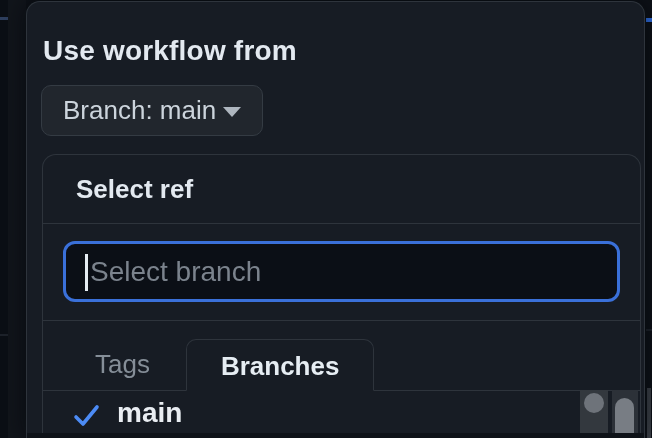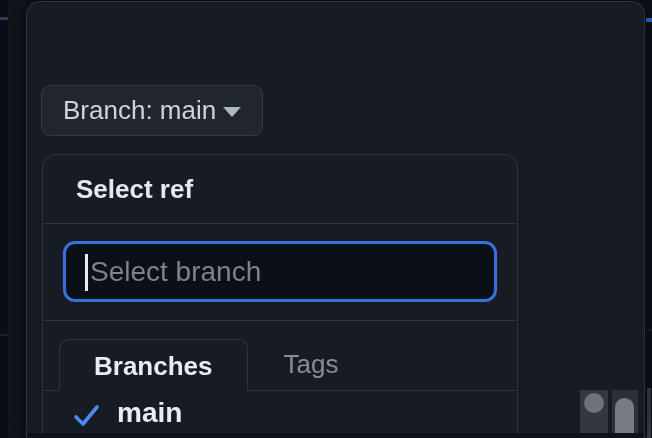--- a/index.html
+++ b/index.html
@@ -35,21 +35,21 @@
     display:inline-flex;align-items:center;gap:7px;
     padding:0 21px;background:#21262d;border:1px solid #343b43;border-radius:10px;
     color:#ccd4dc;font-size:26px;font-family:inherit;cursor:pointer;
   }
   .caret-down{
     width:0;height:0;border-left:9px solid transparent;border-right:9px solid transparent;
     border-top:10px solid #aeb6bf;margin-top:3px;
   }
   
   .ref-panel{
-    position:absolute;left:15px;top:152px;width:476px;height:285px;
+    position:absolute;left:15px;top:152px;width:599px;height:285px;
     background:#171c24;border:1px solid #2e343c;border-bottom:none;
     border-radius:14px 14px 0 0;
   }
   .panel-header{
     height:69px;display:flex;align-items:center;padding-left:33px;
     border-bottom:1px solid #2e343c;
     font-size:26px;font-weight:700;color:#e3e9f0;
   }
   .filter{
     padding:17px 20px 18px 20px;border-bottom:1px solid #2e343c;position:relative;
@@ -101,40 +101,41 @@
   <div class="bg-left-col"></div>
   <div class="bg-shadow-band"></div>
   <div class="bg-left-accent"></div>
   <div class="bg-left-line"></div>
   <div class="bg-right-accent"></div>
   <div class="bg-right-line"></div>
   <div class="bg-right-scrollbar"></div>
 
   <div class="modal">
 
+    <h2 class="modal-title">Use workflow from</h2>
 
     <button class="branch-btn">
       <span>Branch: main</span>
       <span class="caret-down"></span>
     </button>
 
     <div class="ref-panel">
 
       <div class="panel-header">
         <span>Select ref</span>
       </div>
 
       <div class="filter">
         <input class="search-input" type="text" placeholder="Select branch" style="">
         <span class="text-cursor"></span>
       </div>
 
       <nav class="tabnav">
+        <button class="tab">Tags</button>
         <button class="tab active">Branches</button>
-        <button class="tab">Tags</button>
       </nav>
 
       <div class="ref-list">
         <div class="ref-row">
           <svg class="check-icon" width="27" height="27" viewBox="0 0 27 27" fill="none">
             <polyline points="3,15 10,22 24,5" stroke="#4c8bf5" stroke-width="3.6" stroke-linecap="round" stroke-linejoin="round"></polyline>
           </svg>
           <span class="ref-row-label">main</span>
         </div>
       </div>

